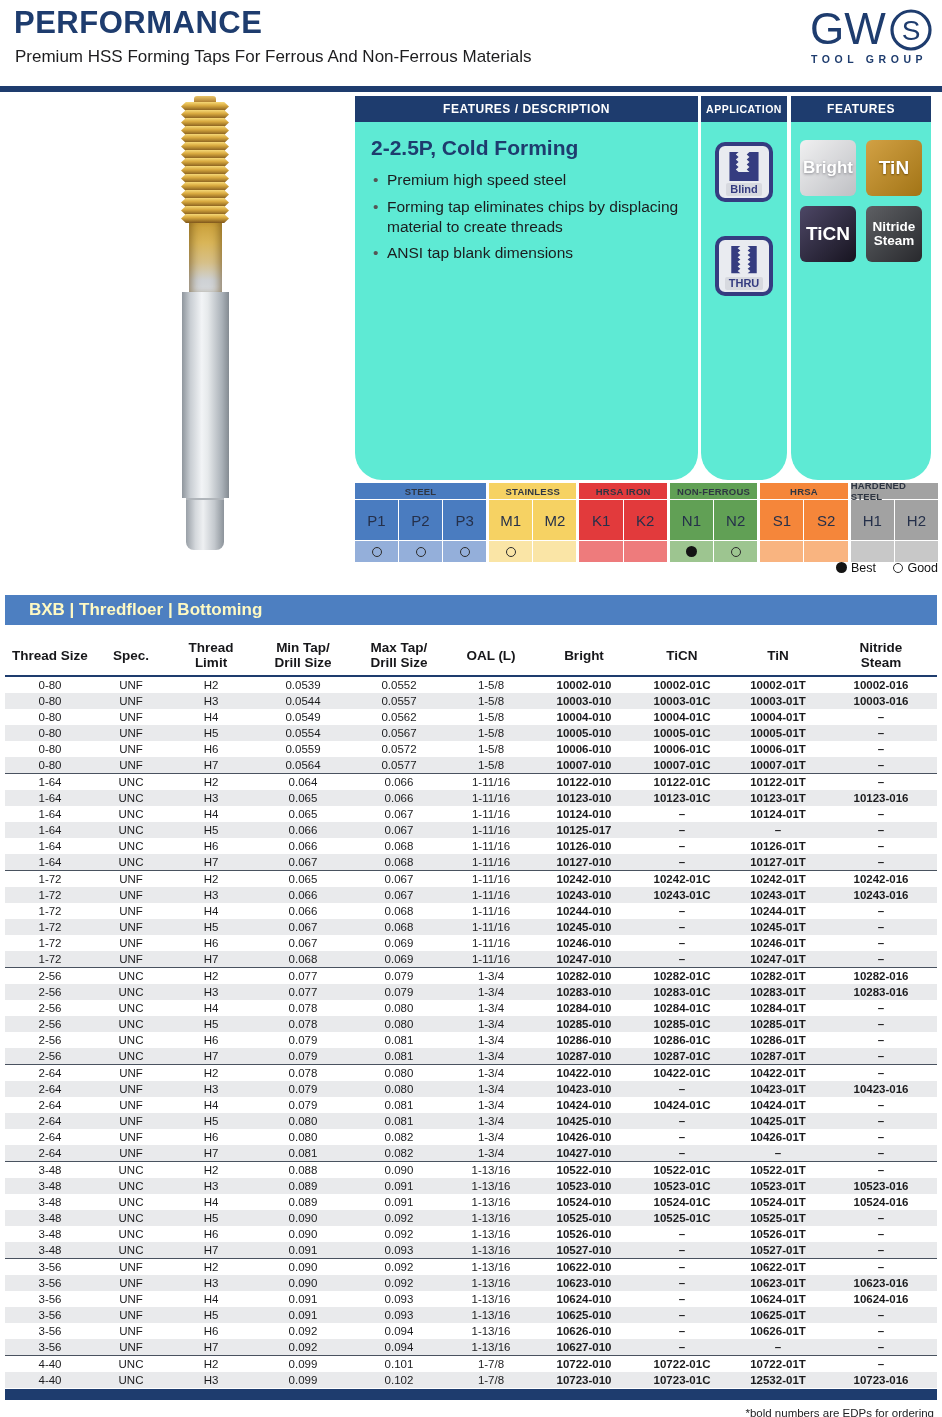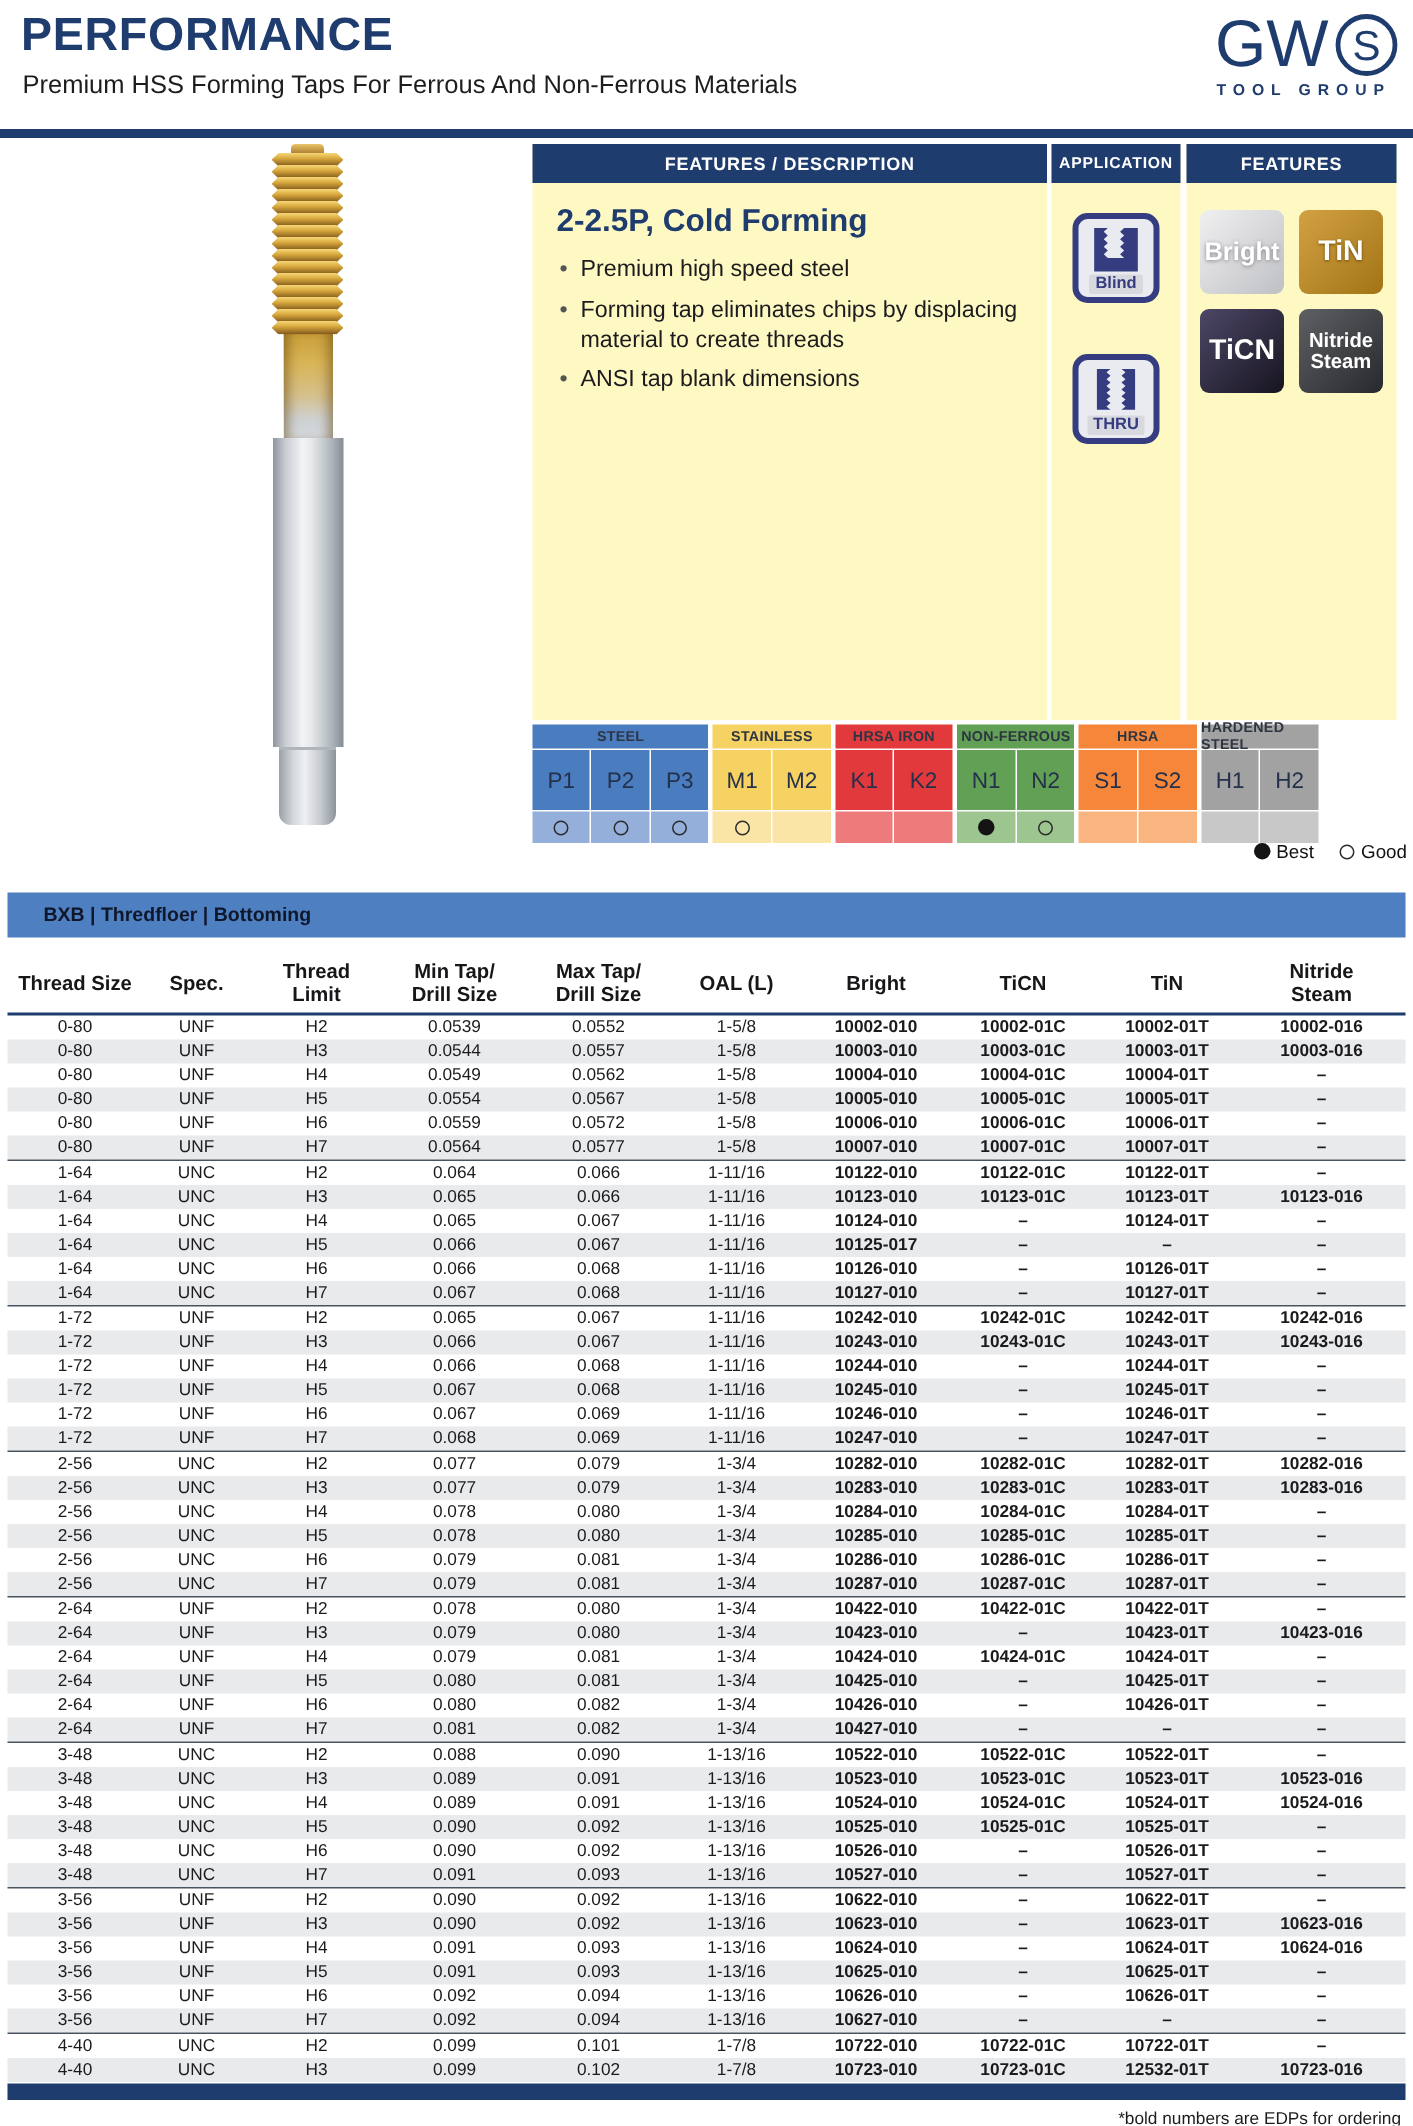--- a/index.html
+++ b/index.html
@@ -6,21 +6,21 @@
   html,body { background:#fff; }
   body { width:942px; height:1417px; position:relative; font-family:"Liberation Sans", sans-serif; overflow:hidden; }
 
   
   .title { position:absolute; left:14px; top:5px; font-size:31px; font-weight:bold; color:#1e3c6e; letter-spacing:.5px; }
   .subtitle { position:absolute; left:15px; top:47px; font-size:17px; color:#1d1d1f; }
   .logo { position:absolute; right:8px; top:4px; width:124px; height:64px; }
   .rule { position:absolute; left:0; top:86px; width:942px; height:6px; background:#1e3c6e; }
 
   
-  .panel { position:absolute; background:#fef9c3; }
+  .panel { position:absolute; background:#5eead4;border-radius:27px; }
   .panel-head { height:26px; background:#1e3c6e; color:#fff; font-weight:bold; font-size:12px; letter-spacing:.5px; display:flex; align-items:center; justify-content:center; }
   .fd { left:355px; top:96px; width:343px; height:384px; }
   .fd-title { font-size:21px; font-weight:bold; color:#1e3c6e; margin:14px 0 10px 16px; }
   .fd-bullets { list-style:none; margin-left:32px; margin-right:8px; }
   .fd-bullets li { position:relative; font-size:15.5px; color:#1c1c1e; line-height:1.28; margin-top:7px; }
   .fd-bullets li::before { content:"\2022"; position:absolute; left:-14px; color:#555; }
 
   .app { left:701px; top:96px; width:86px; height:384px; }
   .app .panel-head { font-size:10.5px; }
   .app-icons { display:flex; flex-direction:column; align-items:center; gap:34px; margin-top:20px; }
@@ -35,35 +35,35 @@
   
   .tap { position:absolute; left:60px; top:96px; width:290px; height:474px; }
   .tap-col { width:48px; margin:0 auto; }
   .tooth { width:48px; height:9px; margin-top:-1px; background:linear-gradient(180deg,#f6d876 0%,#d8a93f 40%,#7e561b 100%); clip-path:polygon(0 50%,10% 0,90% 0,100% 50%,90% 100%,10% 100%); }
   .tap-tip { width:22px; height:7px; margin:0 auto; background:linear-gradient(180deg,#e9c469,#a8772a); border-radius:3px 3px 0 0; }
   .tap-neck { width:33px; height:72px; margin:-2px auto 0; background:linear-gradient(180deg,#c89d36 0%,#d9b558 30%,#d6c089 58%,#ced1d4 82%,#d6d9db 100%); box-shadow:inset 7px 0 8px -4px rgba(95,65,12,.55), inset -7px 0 8px -4px rgba(95,65,12,.55); }
   .tap-shank { width:47px; height:206px; margin:-1px auto 0; background:linear-gradient(90deg,#8f969d 0%,#c9ced3 18%,#f2f4f6 42%,#e6e9eb 55%,#aab1b8 85%,#848b92 100%); }
   .tap-square { width:38px; height:52px; margin:0 auto; border-top:2px solid #b0b5ba; background:linear-gradient(90deg,#99a0a7 0%,#d4d8dc 25%,#eef0f2 45%,#c3c8cd 75%,#8c939a 100%); border-radius:0 0 8px 8px; }
 
   
-  .mchart { position:absolute; left:355px; top:483px; width:524px; display:flex; gap:3px; }
+  .mchart { position:absolute; left:355px; top:483px; width:583px; display:flex; gap:3px; }
   .mgroup { display:flex; flex-direction:column; row-gap:1px; }
   .mg-head { height:16px; font-size:9.5px; font-weight:bold; color:#2e3542; display:flex; align-items:center; justify-content:center; letter-spacing:.2px; }
   .mg-cells,.mg-marks { display:flex; column-gap:1px; }
   .mg-cells div { flex:1; height:40px; display:flex; align-items:center; justify-content:center; font-size:15px; color:#25304a; }
   .mg-marks div { flex:1; height:21px; display:flex; align-items:center; justify-content:center; }
   .dot-good { width:10px; height:10px; border:1.6px solid #2c2c2c; border-radius:50%; }
   .dot-best { width:11px; height:11px; background:#141414; border-radius:50%; }
   .mlegend { position:absolute; left:355px; top:561px; width:583px; text-align:right; font-size:12.5px; color:#111; }
   .mlegend span.glyph { display:inline-block; vertical-align:-1px; margin:0 4px 0 14px; }
 
   
   .series { position:absolute; left:5px; top:591px; width:932px; display:flex; }
   .series-box { width:166px; height:37px; background:#1e3c6e; color:#fff; font-size:17px; font-weight:bold; line-height:37px; padding-left:26px; }
-  .series-desc { flex:1; height:30px; margin-top:4px; background:#4d7fc1; color:#0f172a; font-size:13px; font-weight:bold; line-height:30px; padding-left:24px; }
+  .series-desc { flex:1; height:30px; margin-top:4px; background:#4d7fc1; color:#fef9c3; font-size:17px; font-weight:bold; line-height:30px; padding-left:24px; }
 
   
   .tbl { position:absolute; left:5px; top:634px; width:932px; }
   .t-head { display:grid; grid-template-columns:90px 72px 88px 96px 96px 88px 98px 98px 94px 112px; border-bottom:2.5px solid #1e3c6e; }
   .t-head div { font-size:13.5px; font-weight:bold; color:#17171a; text-align:center; white-space:pre-line; line-height:1.12; padding:6px 0 5px; align-self:center; }
   .t-row { display:grid; grid-template-columns:90px 72px 88px 96px 96px 88px 98px 98px 94px 112px; }
   .t-row div { height:16px; line-height:16px; font-size:11.5px; color:#1b1b1d; text-align:center; overflow:hidden; }
   .t-row div:nth-child(n+7) { font-weight:bold; }
   .t-row:nth-child(even) { background:#e9eaec; }
   .t-row.group-start { border-top:1.6px solid #49525f; }

